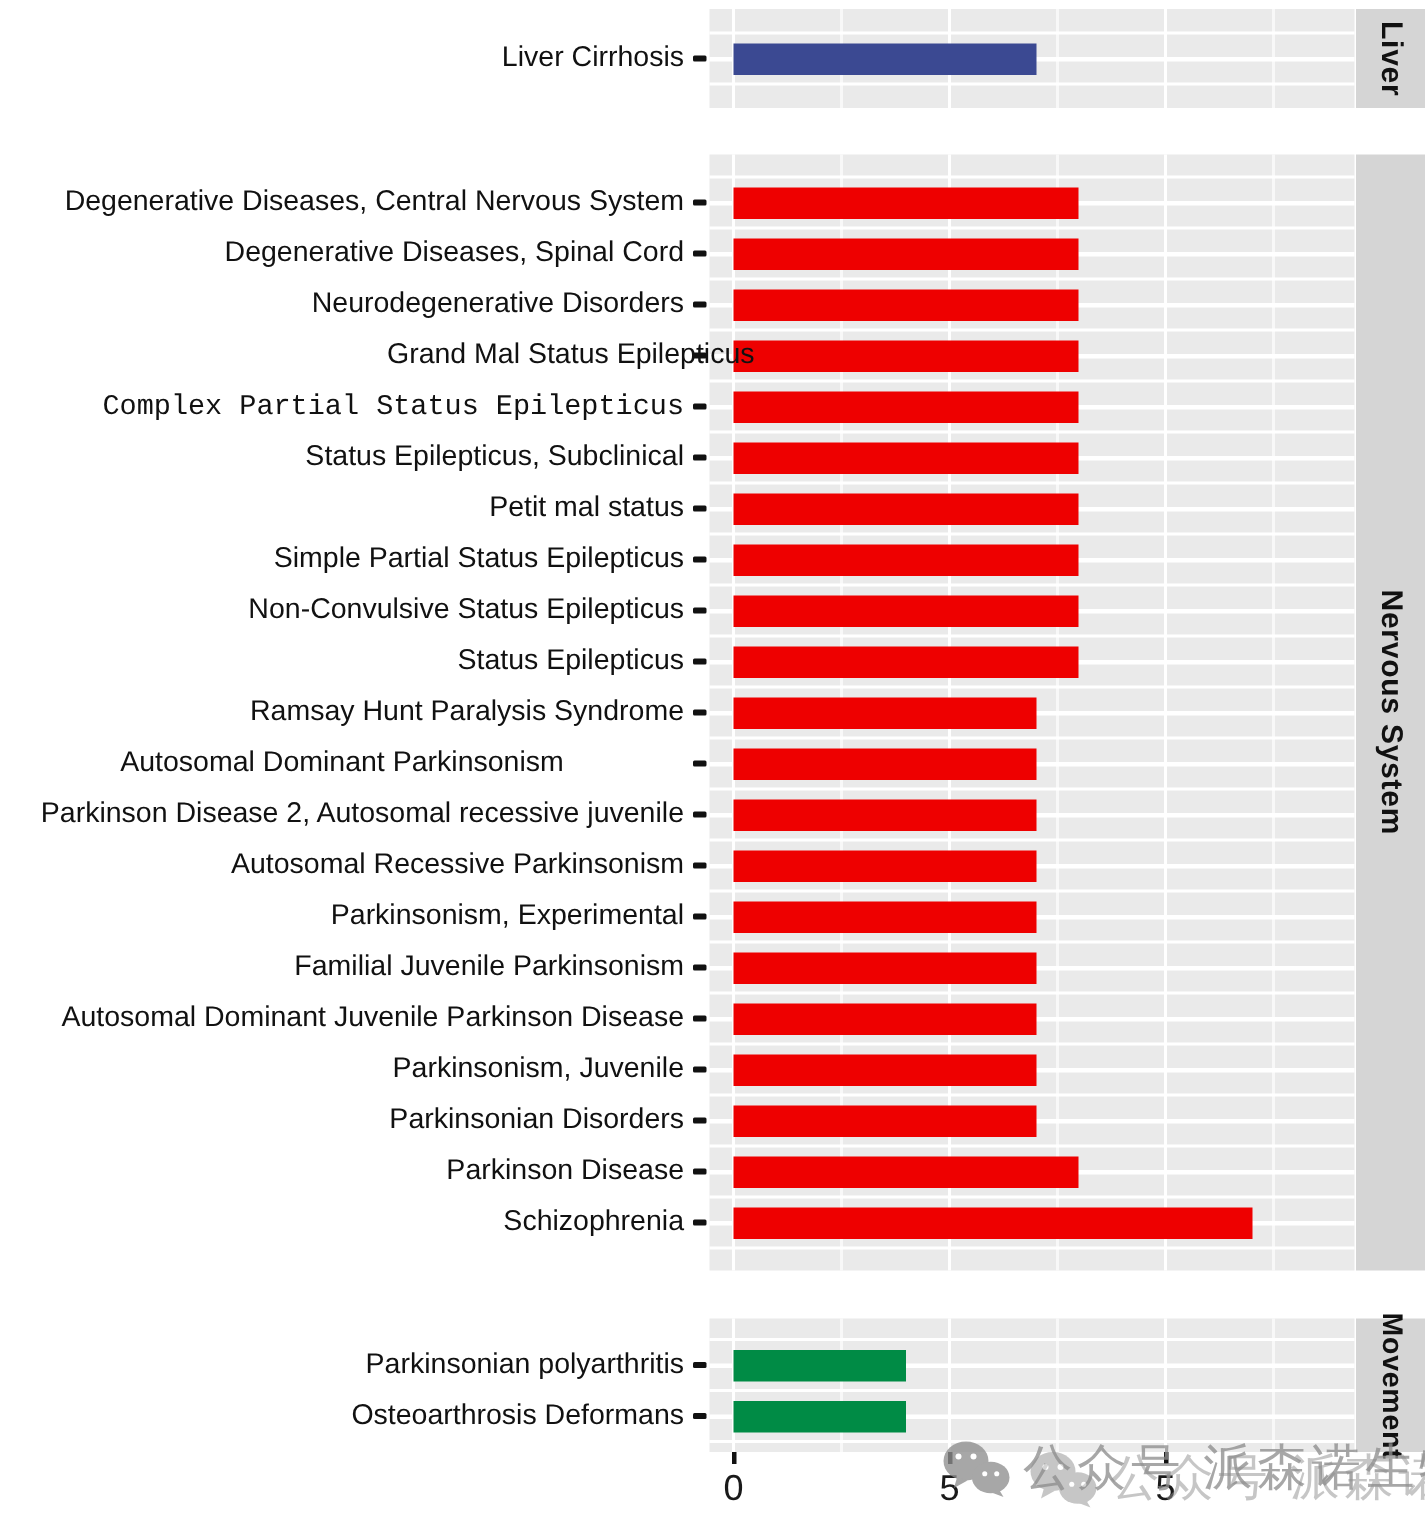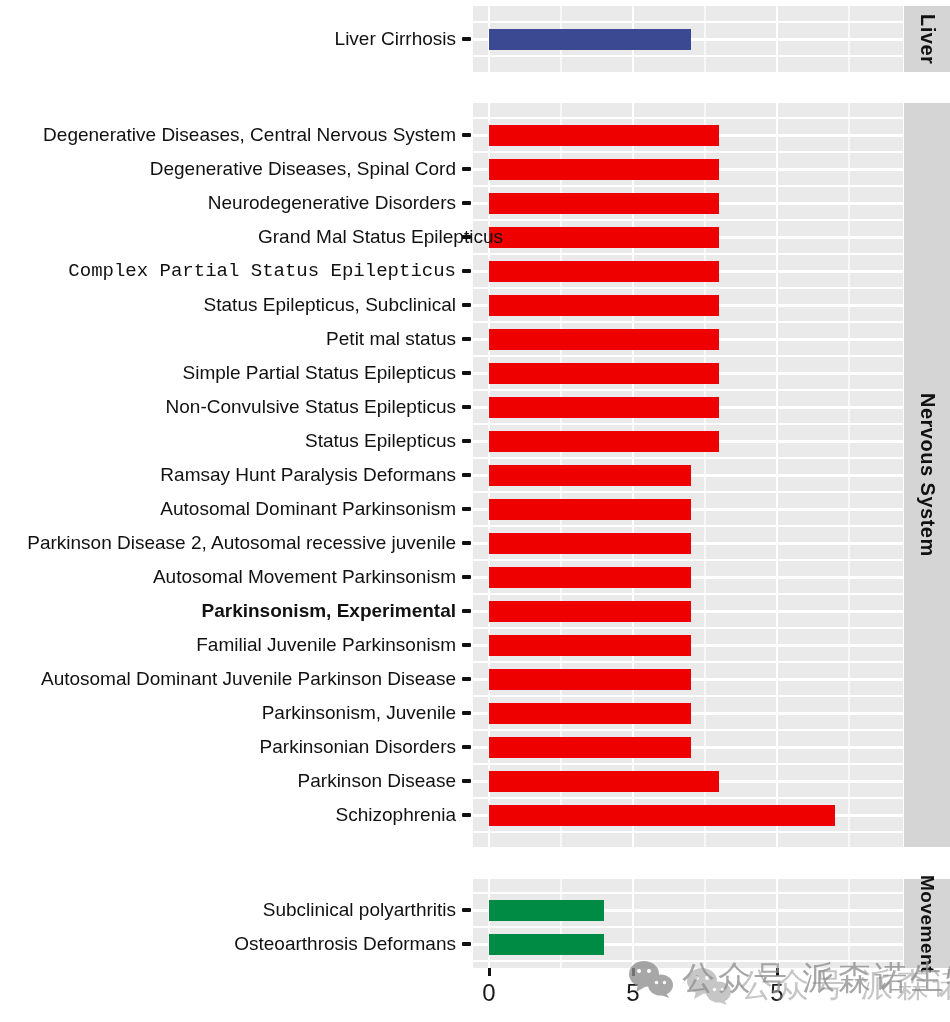--- a/index.html
+++ b/index.html
@@ -134,29 +134,29 @@
       <div class="cat-label" style="top: 293px;">Status Epilepticus, Subclinical</div>
       <div class="ytick" style="top: 303px;"></div>
       <div class="cat-label" style="top: 327px;">Petit mal status</div>
       <div class="ytick" style="top: 337px;"></div>
       <div class="cat-label" style="top: 361px;">Simple Partial Status Epilepticus</div>
       <div class="ytick" style="top: 371px;"></div>
       <div class="cat-label" style="top: 395px;">Non-Convulsive Status Epilepticus</div>
       <div class="ytick" style="top: 405px;"></div>
       <div class="cat-label" style="top: 429px;">Status Epilepticus</div>
       <div class="ytick" style="top: 439px;"></div>
-      <div class="cat-label" style="top: 463px;">Ramsay Hunt Paralysis Deformans</div>
+      <div class="cat-label" style="top: 463px;">Ramsay Hunt Paralysis Syndrome</div>
       <div class="ytick" style="top: 473px;"></div>
-      <div class="cat-label" style="top: 497px;">Autosomal Dominant Parkinsonism</div>
+      <div class="cat-label" style="top: 497px; text-align: center;">Autosomal Dominant Parkinsonism</div>
       <div class="ytick" style="top: 507px;"></div>
       <div class="cat-label" style="top: 531px;">Parkinson Disease 2, Autosomal recessive juvenile</div>
       <div class="ytick" style="top: 541px;"></div>
-      <div class="cat-label" style="top: 565px;">Autosomal Movement Parkinsonism</div>
+      <div class="cat-label" style="top: 565px;">Autosomal Recessive Parkinsonism</div>
       <div class="ytick" style="top: 575px;"></div>
-      <div class="cat-label" style="top: 599px; font-weight: bold;">Parkinsonism, Experimental</div>
+      <div class="cat-label" style="top: 599px;">Parkinsonism, Experimental</div>
       <div class="ytick" style="top: 609px;"></div>
       <div class="cat-label" style="top: 633px;">Familial Juvenile Parkinsonism</div>
       <div class="ytick" style="top: 643px;"></div>
       <div class="cat-label" style="top: 667px;">Autosomal Dominant Juvenile Parkinson Disease</div>
       <div class="ytick" style="top: 677px;"></div>
       <div class="cat-label" style="top: 701px;">Parkinsonism, Juvenile</div>
       <div class="ytick" style="top: 711px;"></div>
       <div class="cat-label" style="top: 735px;">Parkinsonian Disorders</div>
       <div class="ytick" style="top: 745px;"></div>
       <div class="cat-label" style="top: 769px;">Parkinson Disease</div>
@@ -174,21 +174,21 @@
         <div class="gridline" style="left: 158.75px; top: 0px; width: 2.5px; height: 89px; background: rgb(255, 255, 255);"></div>
         <div class="gridline" style="left: 302.75px; top: 0px; width: 2.5px; height: 89px; background: rgb(255, 255, 255);"></div>
         <div class="gridline" style="left: 0px; top: 13px; width: 430px; height: 2px; background: rgb(255, 255, 255);"></div>
         <div class="gridline" style="left: 0px; top: 47px; width: 430px; height: 2px; background: rgb(255, 255, 255);"></div>
         <div class="gridline" style="left: 0px; top: 81px; width: 430px; height: 2px; background: rgb(255, 255, 255);"></div>
         <div class="gridline" style="left: 0px; top: 29.5px; width: 430px; height: 3px; background: rgb(255, 255, 255);"></div>
         <div class="bar" style="left: 16px; top: 20.5px; width: 115.2px; height: 21px; background: rgb(0, 139, 69);"></div>
         <div class="gridline" style="left: 0px; top: 63.5px; width: 430px; height: 3px; background: rgb(255, 255, 255);"></div>
         <div class="bar" style="left: 16px; top: 54.5px; width: 115.2px; height: 21px; background: rgb(0, 139, 69);"></div>
       </div>
-      <div class="cat-label" style="top: 898px;">Subclinical polyarthritis</div>
+      <div class="cat-label" style="top: 898px;">Parkinsonian polyarthritis</div>
       <div class="ytick" style="top: 908px;"></div>
       <div class="cat-label" style="top: 932px;">Osteoarthrosis Deformans</div>
       <div class="ytick" style="top: 942px;"></div>
       <div class="strip" style="left: 904px; top: 879px; width: 46px; height: 89px; background: rgb(213, 213, 213);">
         <span class="strip-label" style="font-size: 19px;">Movement</span>
       </div>
       <div class="xtick" style="left: 487.5px; top: 968px;"></div>
       <div class="xtick-label" style="left: 489px; top: 979px;">0</div>
       <div class="xtick" style="left: 631.5px; top: 968px;"></div>
       <div class="xtick-label" style="left: 633px; top: 979px;">5</div>

